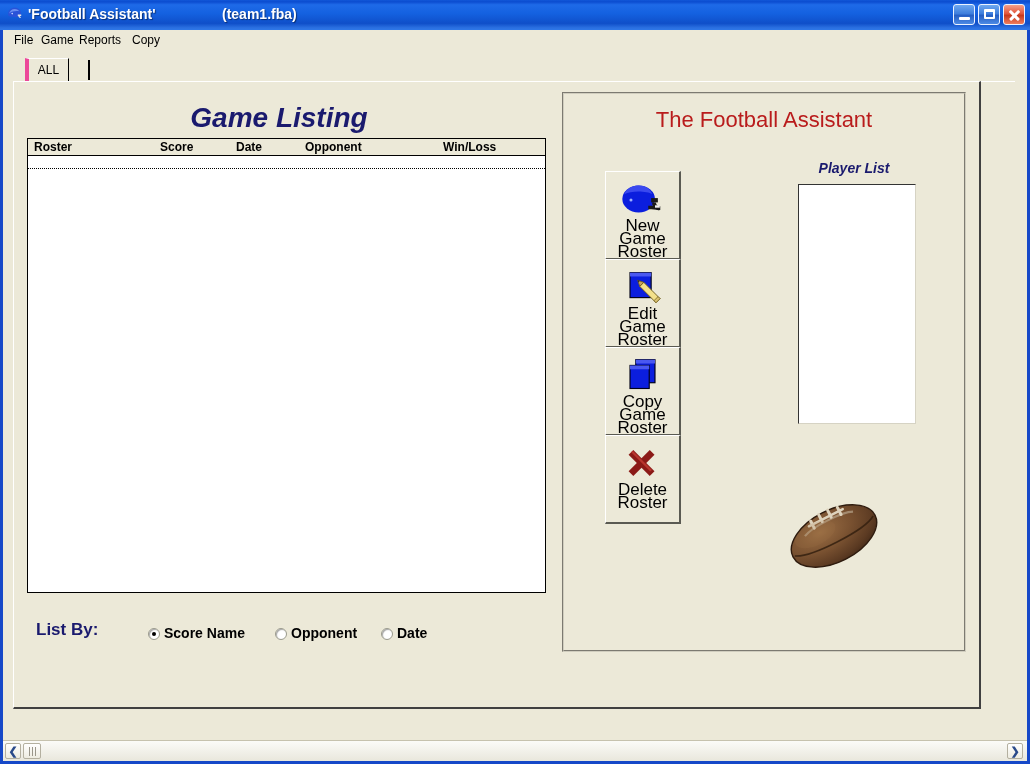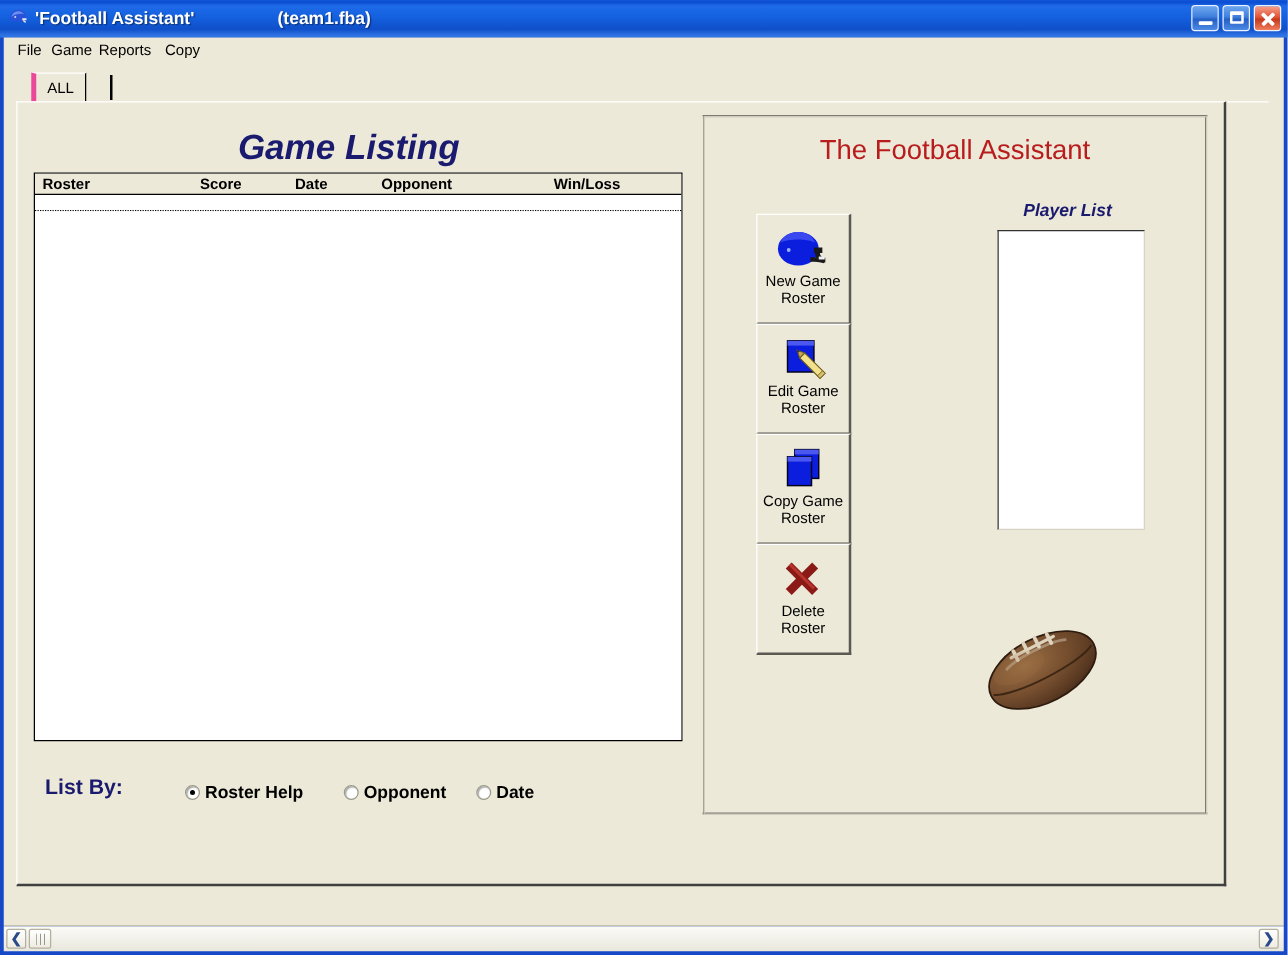--- a/index.html
+++ b/index.html
@@ -283,21 +283,21 @@
     position: absolute;
     left: 0; top: 8px;
     width: 100%;
     height: 40px;
   }
   .icon-btn .cap {
     position: absolute;
     left: 0; top: 47px;
     width: 100%;
     text-align: center;
-    font-size: 12px;
+    font-size: 17px;
     color: #000000;
     line-height: 13px;
   }
 
   
   #player-list-title {
     position: absolute;
     left: 200px; top: 66px;
     width: 180px;
     text-align: center;
@@ -428,21 +428,21 @@
           <div class="col-head" style="left:415px">Win/Loss</div>
         </div>
         <div id="grid-selrow"></div>
         <div id="grid-body"></div>
       </div>
 
       <div id="listby-label">List By:</div>
 
       <div class="radio-group" style="left:134px">
         <span class="radio-dot on"></span>
-        <span class="radio-text">Roster Help</span>
+        <span class="radio-text">Score Name</span>
       </div>
       <div class="radio-group" style="left:261px">
         <span class="radio-dot"></span>
         <span class="radio-text">Opponent</span>
       </div>
       <div class="radio-group" style="left:367px">
         <span class="radio-dot"></span>
         <span class="radio-text">Date</span>
       </div>
 

